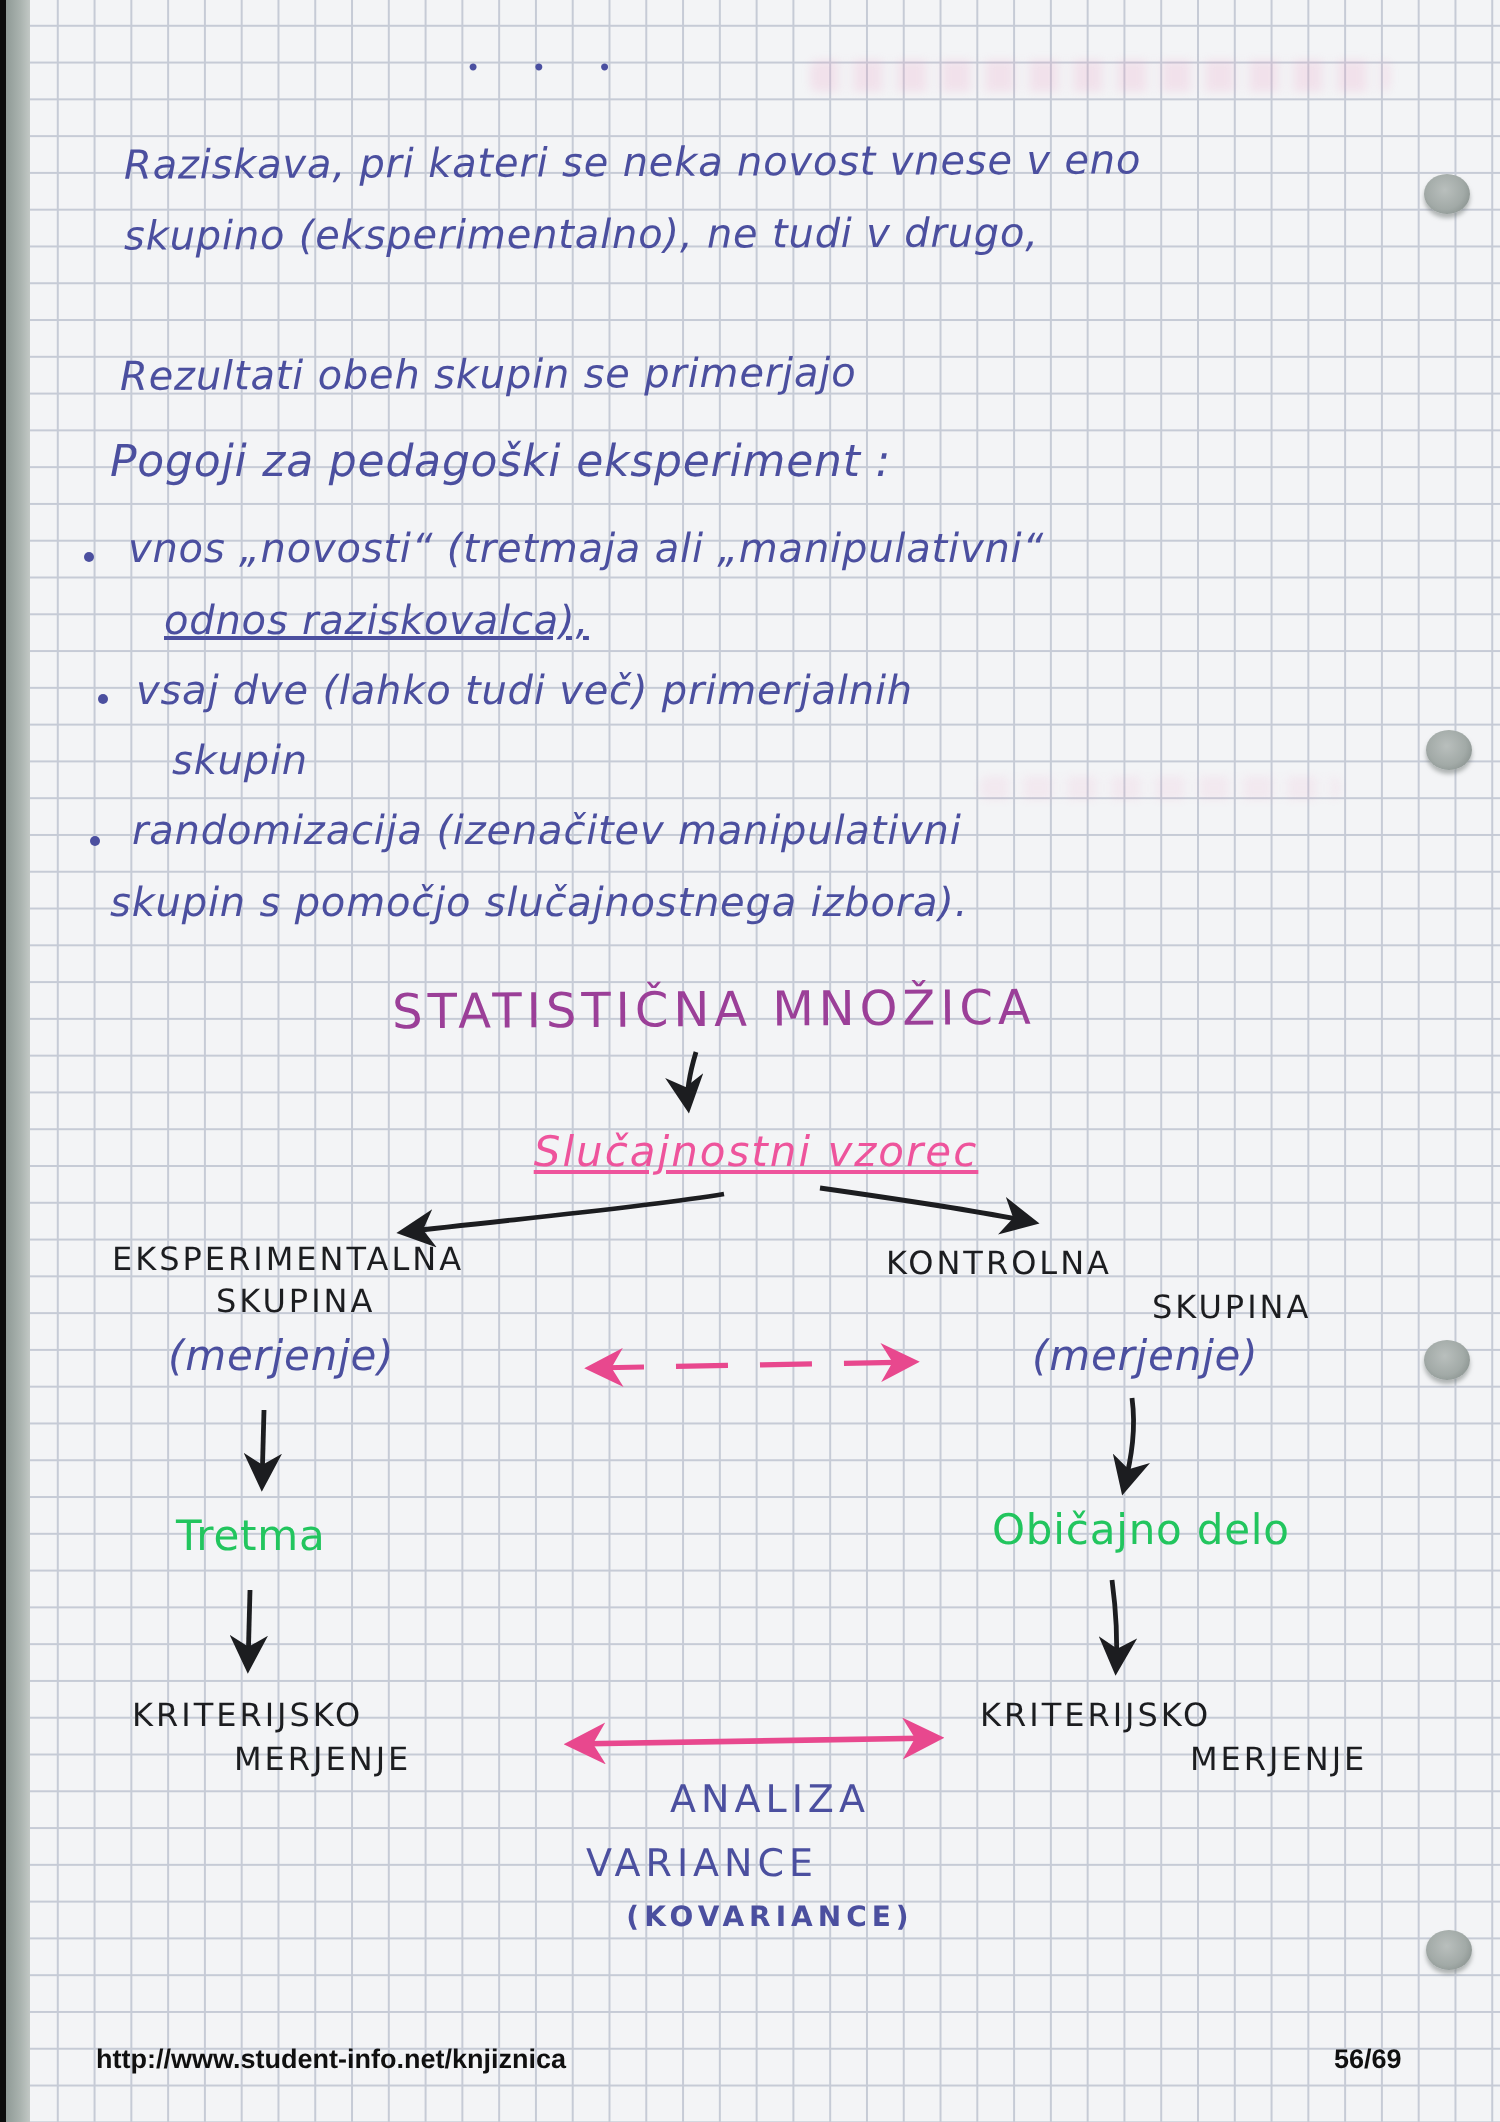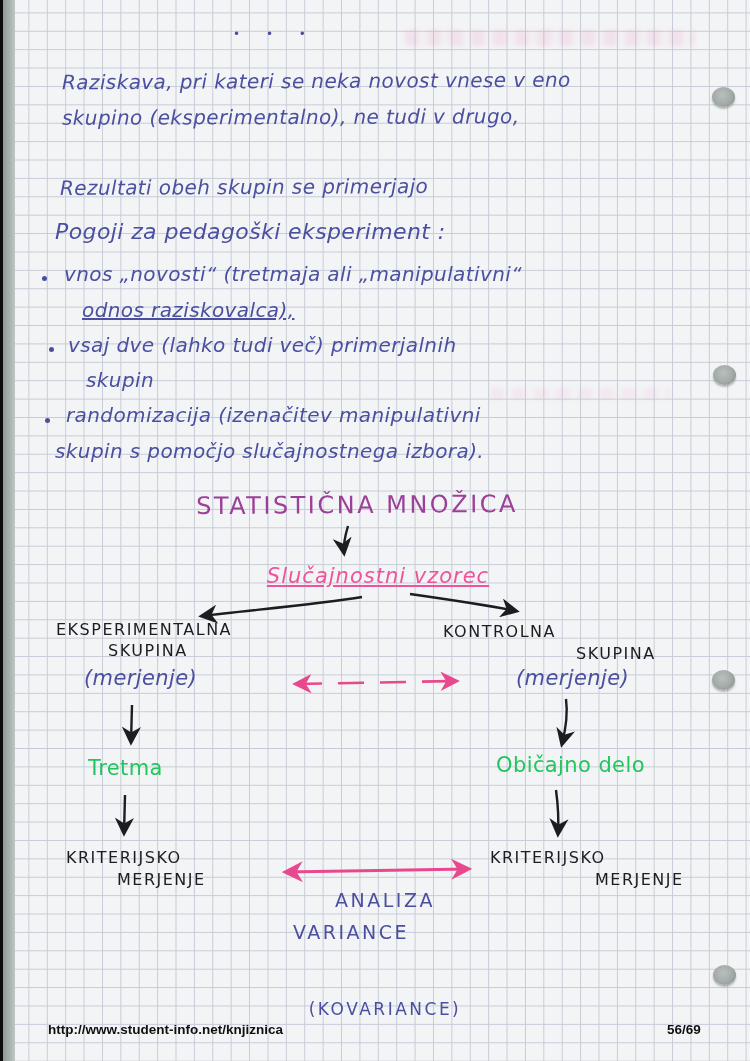--- a/index.html
+++ b/index.html
@@ -92,21 +92,21 @@
   <div class="abs hw-black" style="left:88px;top:756px;font-size:21px;">Tretma</div>
   <div class="abs hw-black" style="left:496px;top:753px;font-size:21px;">Običajno delo</div>
 
   <div class="abs caps" style="left:66px;top:848px;">KRITERIJSKO</div>
   <div class="abs caps" style="left:117px;top:870px;">MERJENJE</div>
   <div class="abs caps" style="left:490px;top:848px;">KRITERIJSKO</div>
   <div class="abs caps" style="left:595px;top:870px;">MERJENJE</div>
 
   <div class="abs blue-caps" style="left:385px;top:889px;transform:translateX(-50%);">ANALIZA</div>
   <div class="abs blue-caps" style="left:351px;top:921px;transform:translateX(-50%);">VARIANCE</div>
-  <div class="abs blue-caps" style="left:385px;top:999px;font-size:17px;transform:translateX(-50%);">(KOVARIANCE)</div>
+  <div class="abs blue-caps" style="left:385px;top:951px;font-size:14px;transform:translateX(-50%);font-weight:bold;">(KOVARIANCE)</div>
 
   <svg class="overlay" width="750" height="1061" viewBox="0 0 750 1061">
     <defs>
       <marker id="ab" viewBox="0 0 10 10" refX="8" refY="5" markerWidth="8" markerHeight="8" orient="auto-start-reverse">
         <path d="M0,0 L10,5 L0,10 L3,5 z" fill="#1c1d20"></path>
       </marker>
       <marker id="ap" viewBox="0 0 10 10" refX="8" refY="5" markerWidth="7.5" markerHeight="7.5" orient="auto-start-reverse">
         <path d="M0,0 L10,5 L0,10 L3,5 z" fill="#e8488e"></path>
       </marker>
     </defs>

